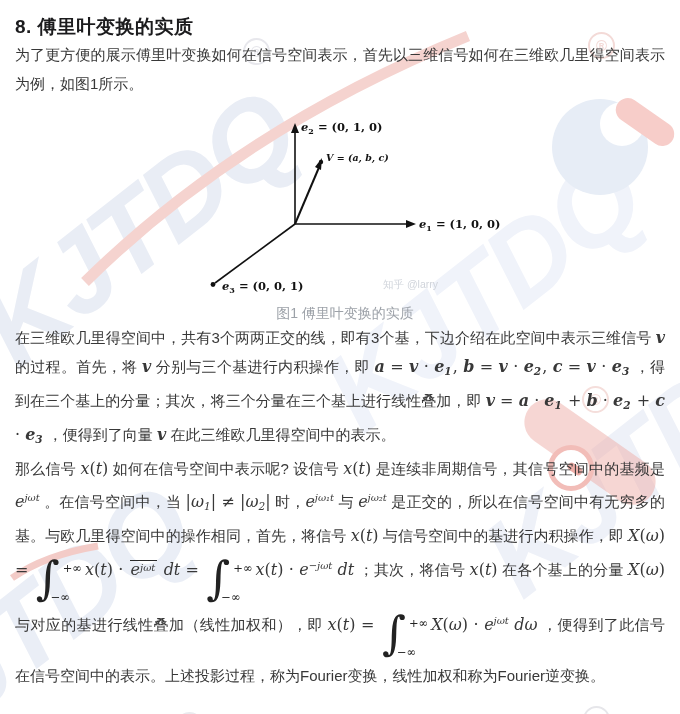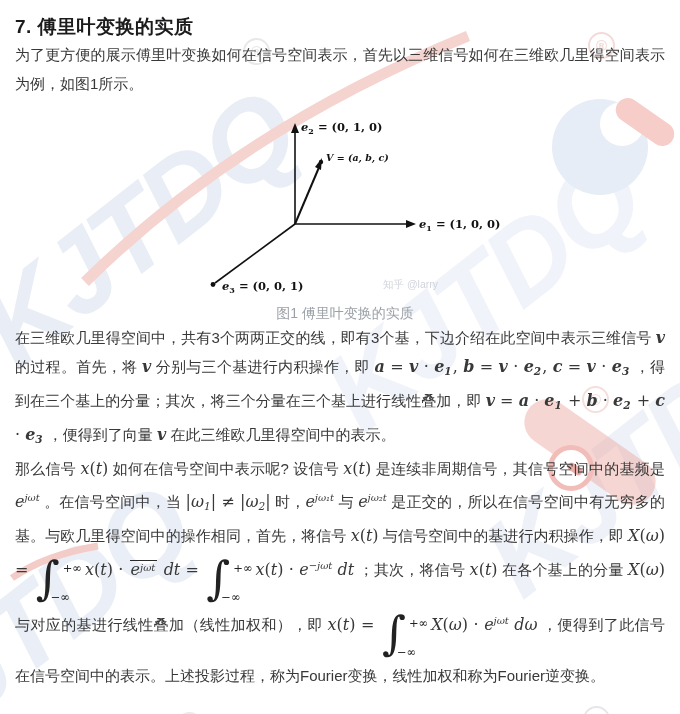--- a/index.html
+++ b/index.html
@@ -90,21 +90,21 @@
     </div>
     <span class="wm-reg r1">®</span>
     <span class="wm-reg r2">®</span>
     <span class="wm-reg r5">®</span>
     <span class="wm-reg r3">®</span>
     <span class="wm-reg r4">®</span>
   </div>
 
   <div class="content">
 
-    <h1 class="title">7. 傅里叶变换的实质</h1>
+    <h1 class="title">8. 傅里叶变换的实质</h1>
 
     <p class="body-par p1"><span class="sg-t">为了更方便的展示傅里叶变换如何在信号空间表示，首先以三维信号如何在三维欧几里得空间表示为例，如图1所示。</span></p>
 
     <div class="figure-wrap">
       <svg width="440" height="183" viewBox="0 0 440 183">
 
         <g>
           <line x1="170" y1="112" x2="170" y2="18" stroke="#111" stroke-width="1.6"></line>
           <polygon points="170,11 166,21 174,21" fill="#111"></polygon>
         </g>

